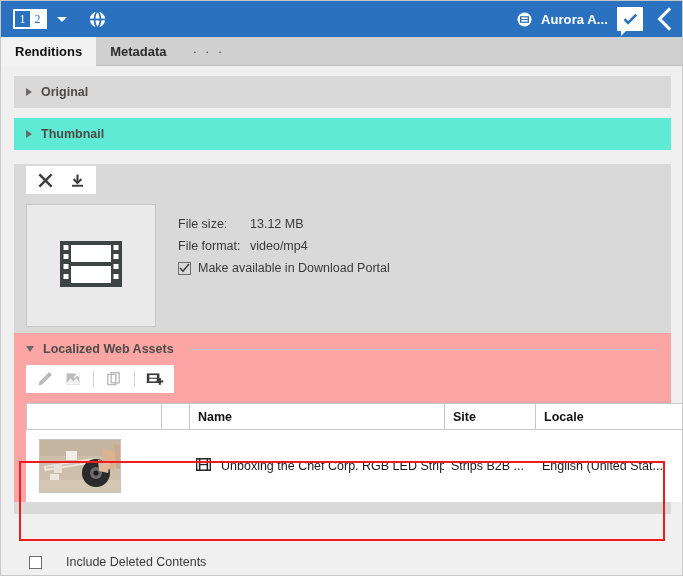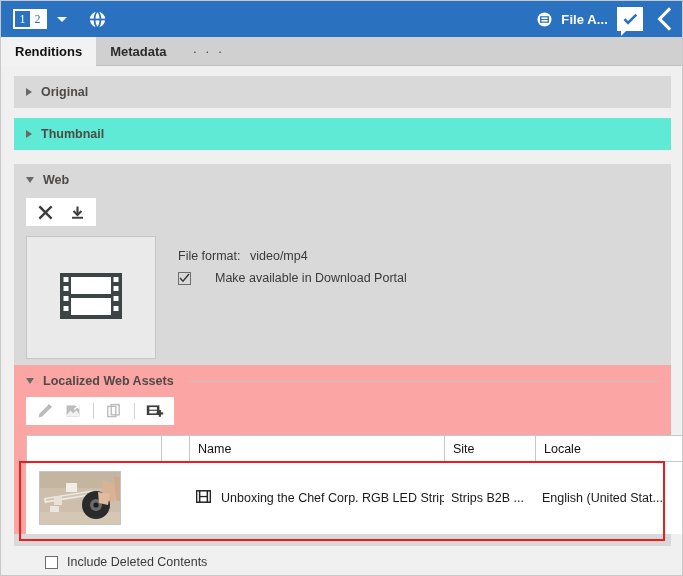--- a/index.html
+++ b/index.html
@@ -143,21 +143,21 @@
   .web-row { display: flex; margin-top: 10px; gap: 22px; }
   .preview-box {
     width: 130px; height: 123px;
     background: #eaeaea; border: 1px solid #c6c6c6;
     display: flex; align-items: center; justify-content: center;
   }
   .web-meta { padding-top: 13px; font-size: 12.5px; color: #3a3a3a; }
   .meta-line { display: flex; margin-bottom: 7px; line-height: 15px; }
   .meta-key { width: 72px; }
   .meta-val { }
-  .chk-row { display: flex; align-items: center; gap: 24px; margin-top: 2px; }
+  .chk-row { display: flex; align-items: center; gap: 7px; margin-top: 2px; }
   .chkbox {
     width: 13px; height: 13px; border: 1px solid #6d6d6d;
     background: #d9d9d9; display: inline-flex;
     align-items: center; justify-content: center;
   }
   .chkbox.white { background: #ffffff; }
   .chkbox svg { display: block; }
 
   
   .lwa { margin: 0 13px; background: #fca5a5; padding-bottom: 0px; }
@@ -166,21 +166,21 @@
     padding: 4px 8px; gap: 6px; margin-left: 12px;
   }
   .lwa-sep { width: 1px; height: 16px; background: #d2d2d2; margin: 0 3px; }
 
   
   .tbl-wrap { margin: 10px 13px 0 13px; background: #ffffff; }
   .tbl { width: 100%; border-collapse: collapse; table-layout: fixed; }
   .tbl thead th {
     height: 26px; background: #ffffff;
     border: 1px solid #c8c8c8;
-    font-size: 12.5px; font-weight: normal; color: #111;
+    font-size: 12.5px; font-weight: bold; color: #111;
     text-align: left; padding: 0 8px;
   }
   .tbl tbody td {
     border-left: 1px solid #ffffff; border-right: 1px solid #ffffff;
     background: #ffffff; font-size: 12.5px; color: #1a1a1a;
     padding: 0 6px; height: 72px; vertical-align: middle;
     white-space: nowrap; overflow: hidden;
   }
   .thumb-cell { padding-left: 12px !important; }
   .thumb {
@@ -193,21 +193,21 @@
   .redbox {
     position: absolute; pointer-events: none;
     border: 2px solid #ee1c1c;
   }
 
   
   .bottom-row {
     position: absolute; left: 0; bottom: 0;
     width: 683px; height: 26px;
     background: #f0f0f0;
-    display: flex; align-items: center; padding-left: 44px; gap: 9px;
+    display: flex; align-items: center; padding-left: 28px; gap: 24px;
     font-size: 12.5px; color: #3a3a3a;
   }
 </style>
 </head>
 <body>
 
 <div id="app">
 
   <div class="topbar">
     <div class="tb-left">
@@ -229,21 +229,21 @@
 
     <div class="tb-right">
       <span class="film-sm">
         <svg width="15" height="15" viewBox="0 0 15 15">
           <circle cx="7.5" cy="7.5" r="7" fill="#ffffff"></circle>
           <rect x="3" y="4.2" width="9" height="6.6" fill="#2a71c0"></rect>
           <rect x="4.4" y="5.4" width="6.2" height="1.6" fill="#ffffff"></rect>
           <rect x="4.4" y="8" width="6.2" height="1.6" fill="#ffffff"></rect>
         </svg>
       </span>
-      <span class="tb-title">File A...</span>
+      <span class="tb-title">Aurora A...</span>
       <span class="chat-check">
         <svg width="15" height="12" viewBox="0 0 15 12">
           <path d="M1.5 6.2 L5 9.8 L13.3 1.6" stroke="#2a71c0" stroke-width="2.6" fill="none"></path>
         </svg>
       </span>
       <span class="back-chevron">
         <svg width="20" height="24" viewBox="0 0 20 24">
           <path d="M15 2.5 L5.6 12 L15 21.5" stroke="#ffffff" stroke-width="3.1" fill="none" stroke-linecap="square"></path>
         </svg>
       </span>
@@ -266,24 +266,20 @@
     </div>
 
     <div class="section light">
       <div class="sec-head">
         <span class="tri-right"></span>
         <span>Thumbnail</span>
       </div>
     </div>
 
     <div class="web-panel">
-      <div class="sec-head">
-        <span class="tri-down"></span>
-        <span>Web</span>
-      </div>
 
       <div class="web-body">
         <div class="mini-toolbar">
           <span class="mt-btn">
             <svg width="15" height="15" viewBox="0 0 15 15">
               <path d="M2.2 2.2 L12.8 12.8 M12.8 2.2 L2.2 12.8" stroke="#3d3d3d" stroke-width="2.4" stroke-linecap="square"></path>
             </svg>
           </span>
           <span class="mt-btn">
             <svg width="15" height="15" viewBox="0 0 15 15">
@@ -307,20 +303,24 @@
                 <rect x="3.5" y="33" width="5" height="5" fill="#ffffff"></rect>
                 <rect x="53.5" y="4" width="5" height="5" fill="#ffffff"></rect>
                 <rect x="53.5" y="13" width="5" height="5" fill="#ffffff"></rect>
                 <rect x="53.5" y="23" width="5" height="5" fill="#ffffff"></rect>
                 <rect x="53.5" y="33" width="5" height="5" fill="#ffffff"></rect>
               </svg>
             </span>
           </div>
 
           <div class="web-meta">
+            <div class="meta-line">
+              <span class="meta-key">File size:</span>
+              <span class="meta-val">13.12 MB</span>
+            </div>
             <div class="meta-line">
               <span class="meta-key">File format:</span>
               <span class="meta-val">video/mp4</span>
             </div>
             <div class="chk-row">
               <span class="chkbox">
                 <svg width="11" height="10" viewBox="0 0 11 10">
                   <path d="M1 5 L4 8.2 L10 0.9" stroke="#3a3a3a" stroke-width="1.5" fill="none"></path>
                 </svg>
               </span>

